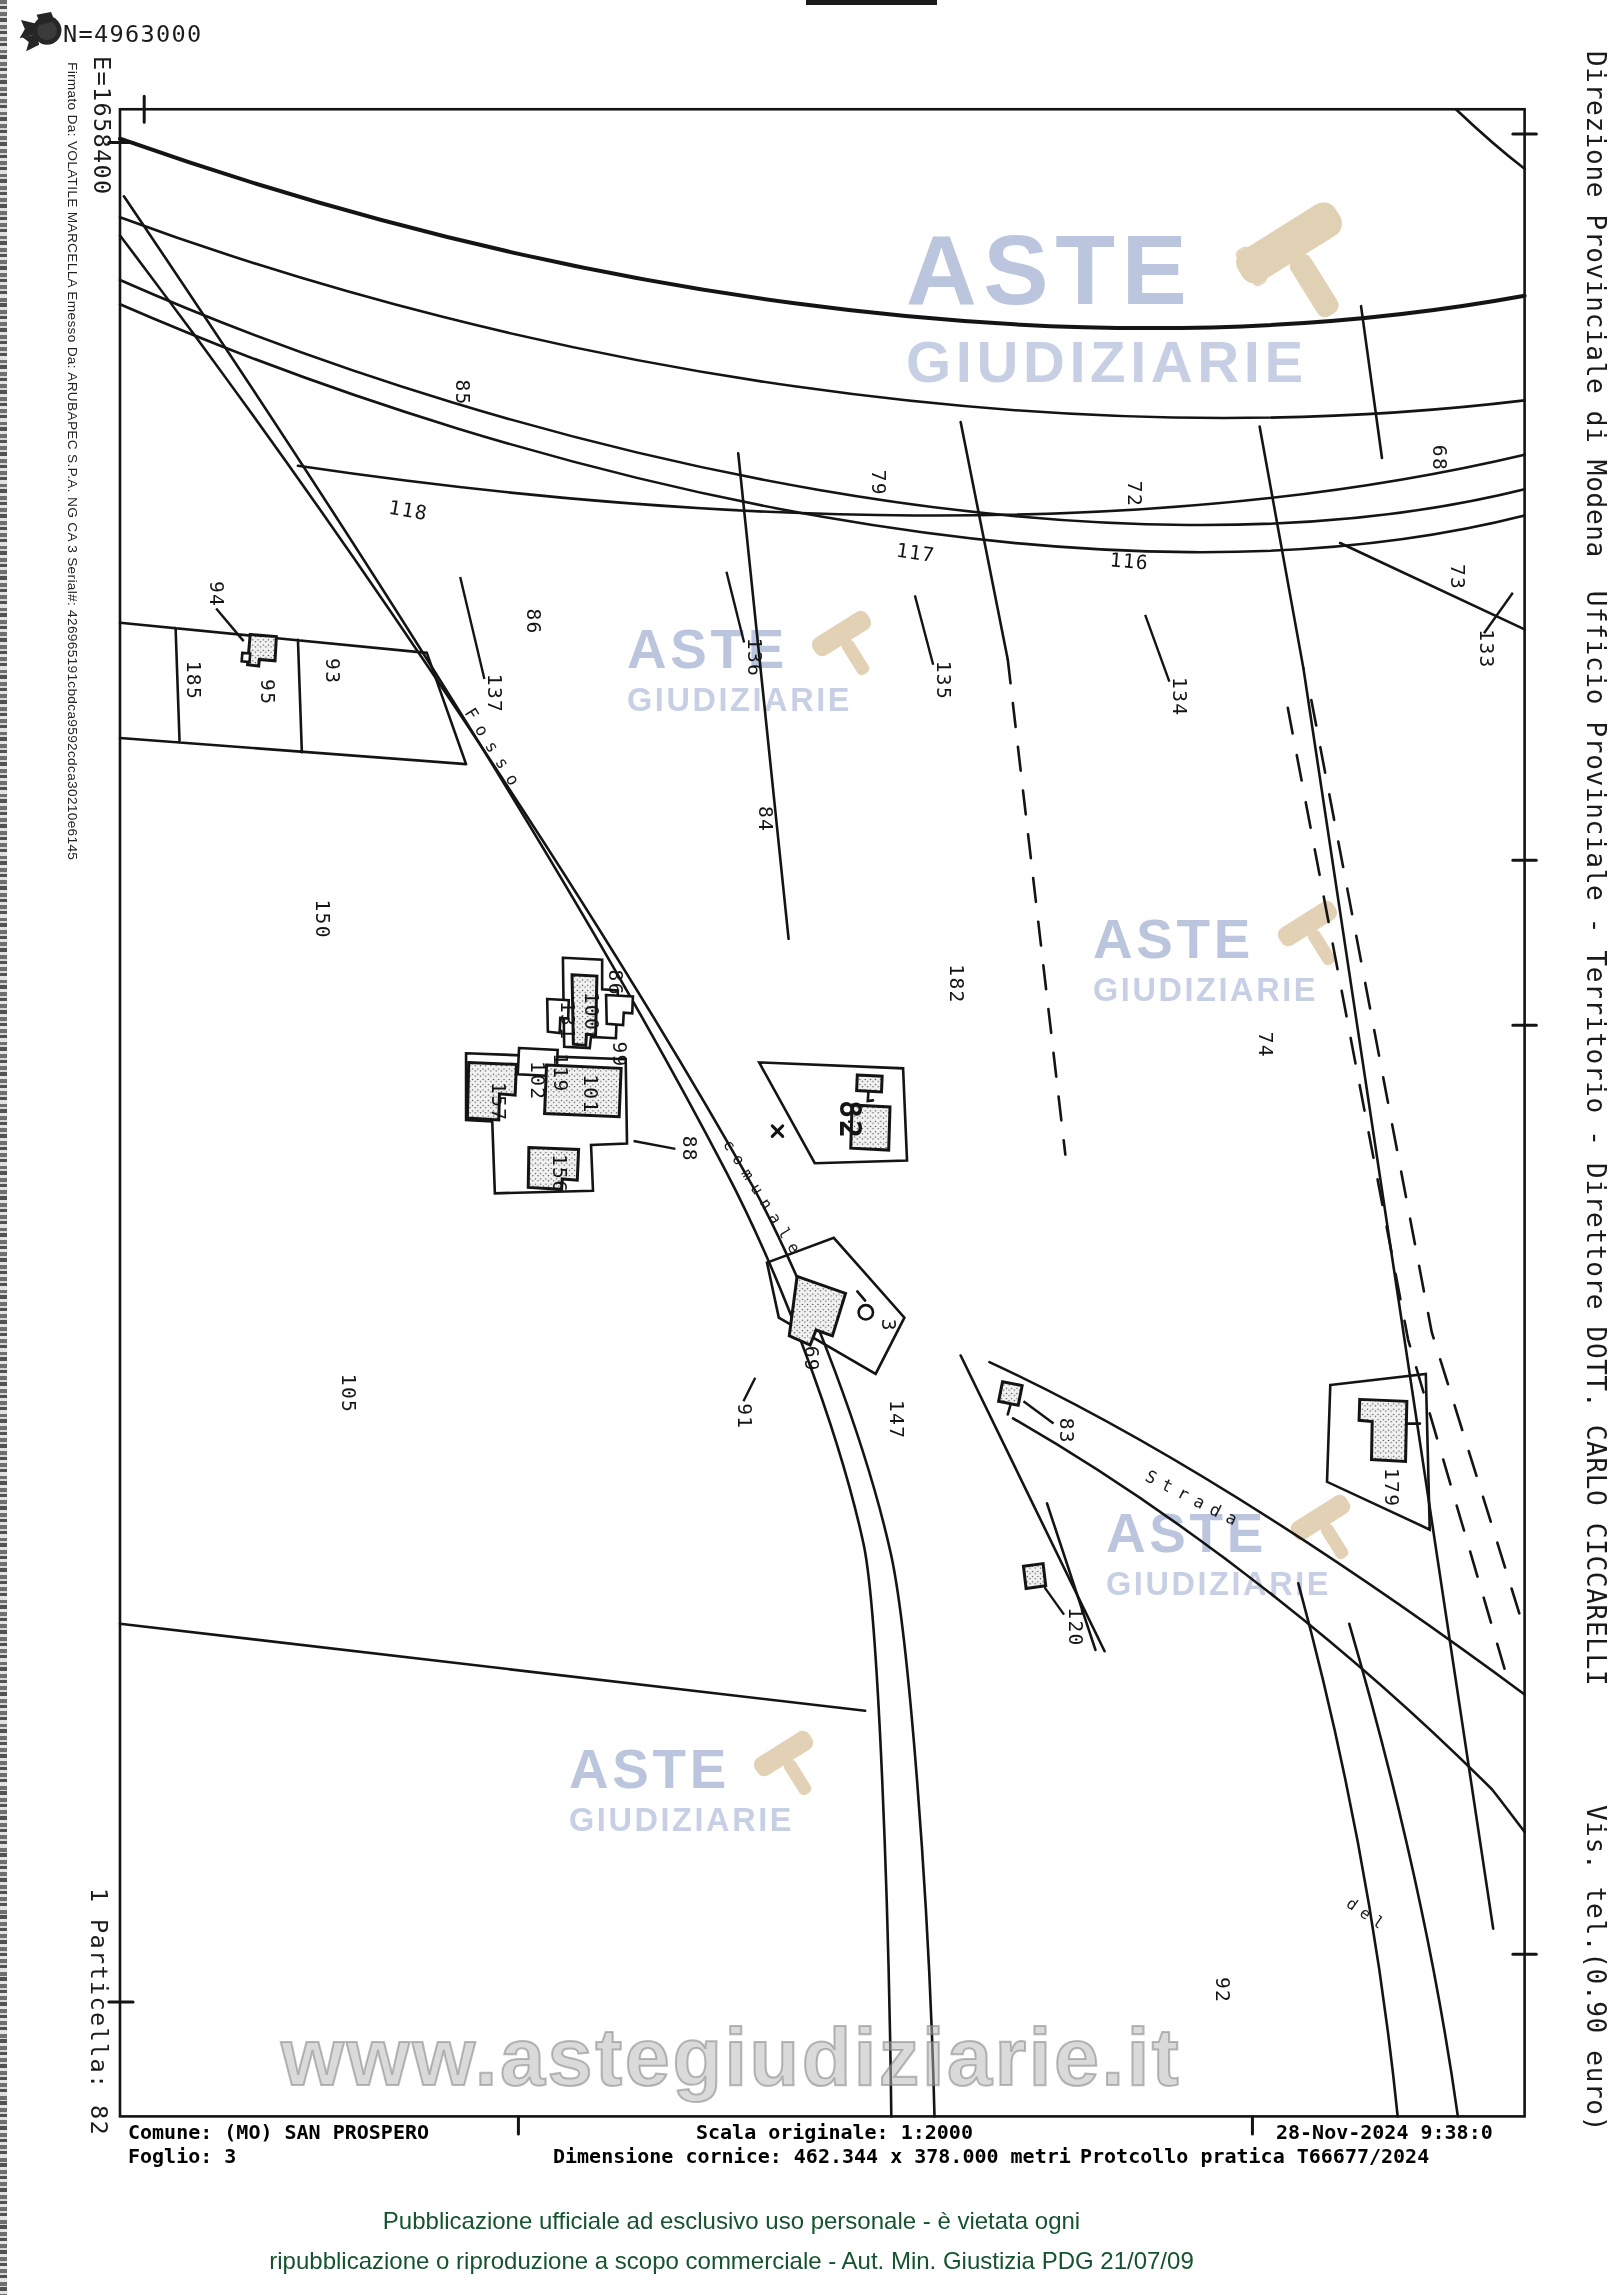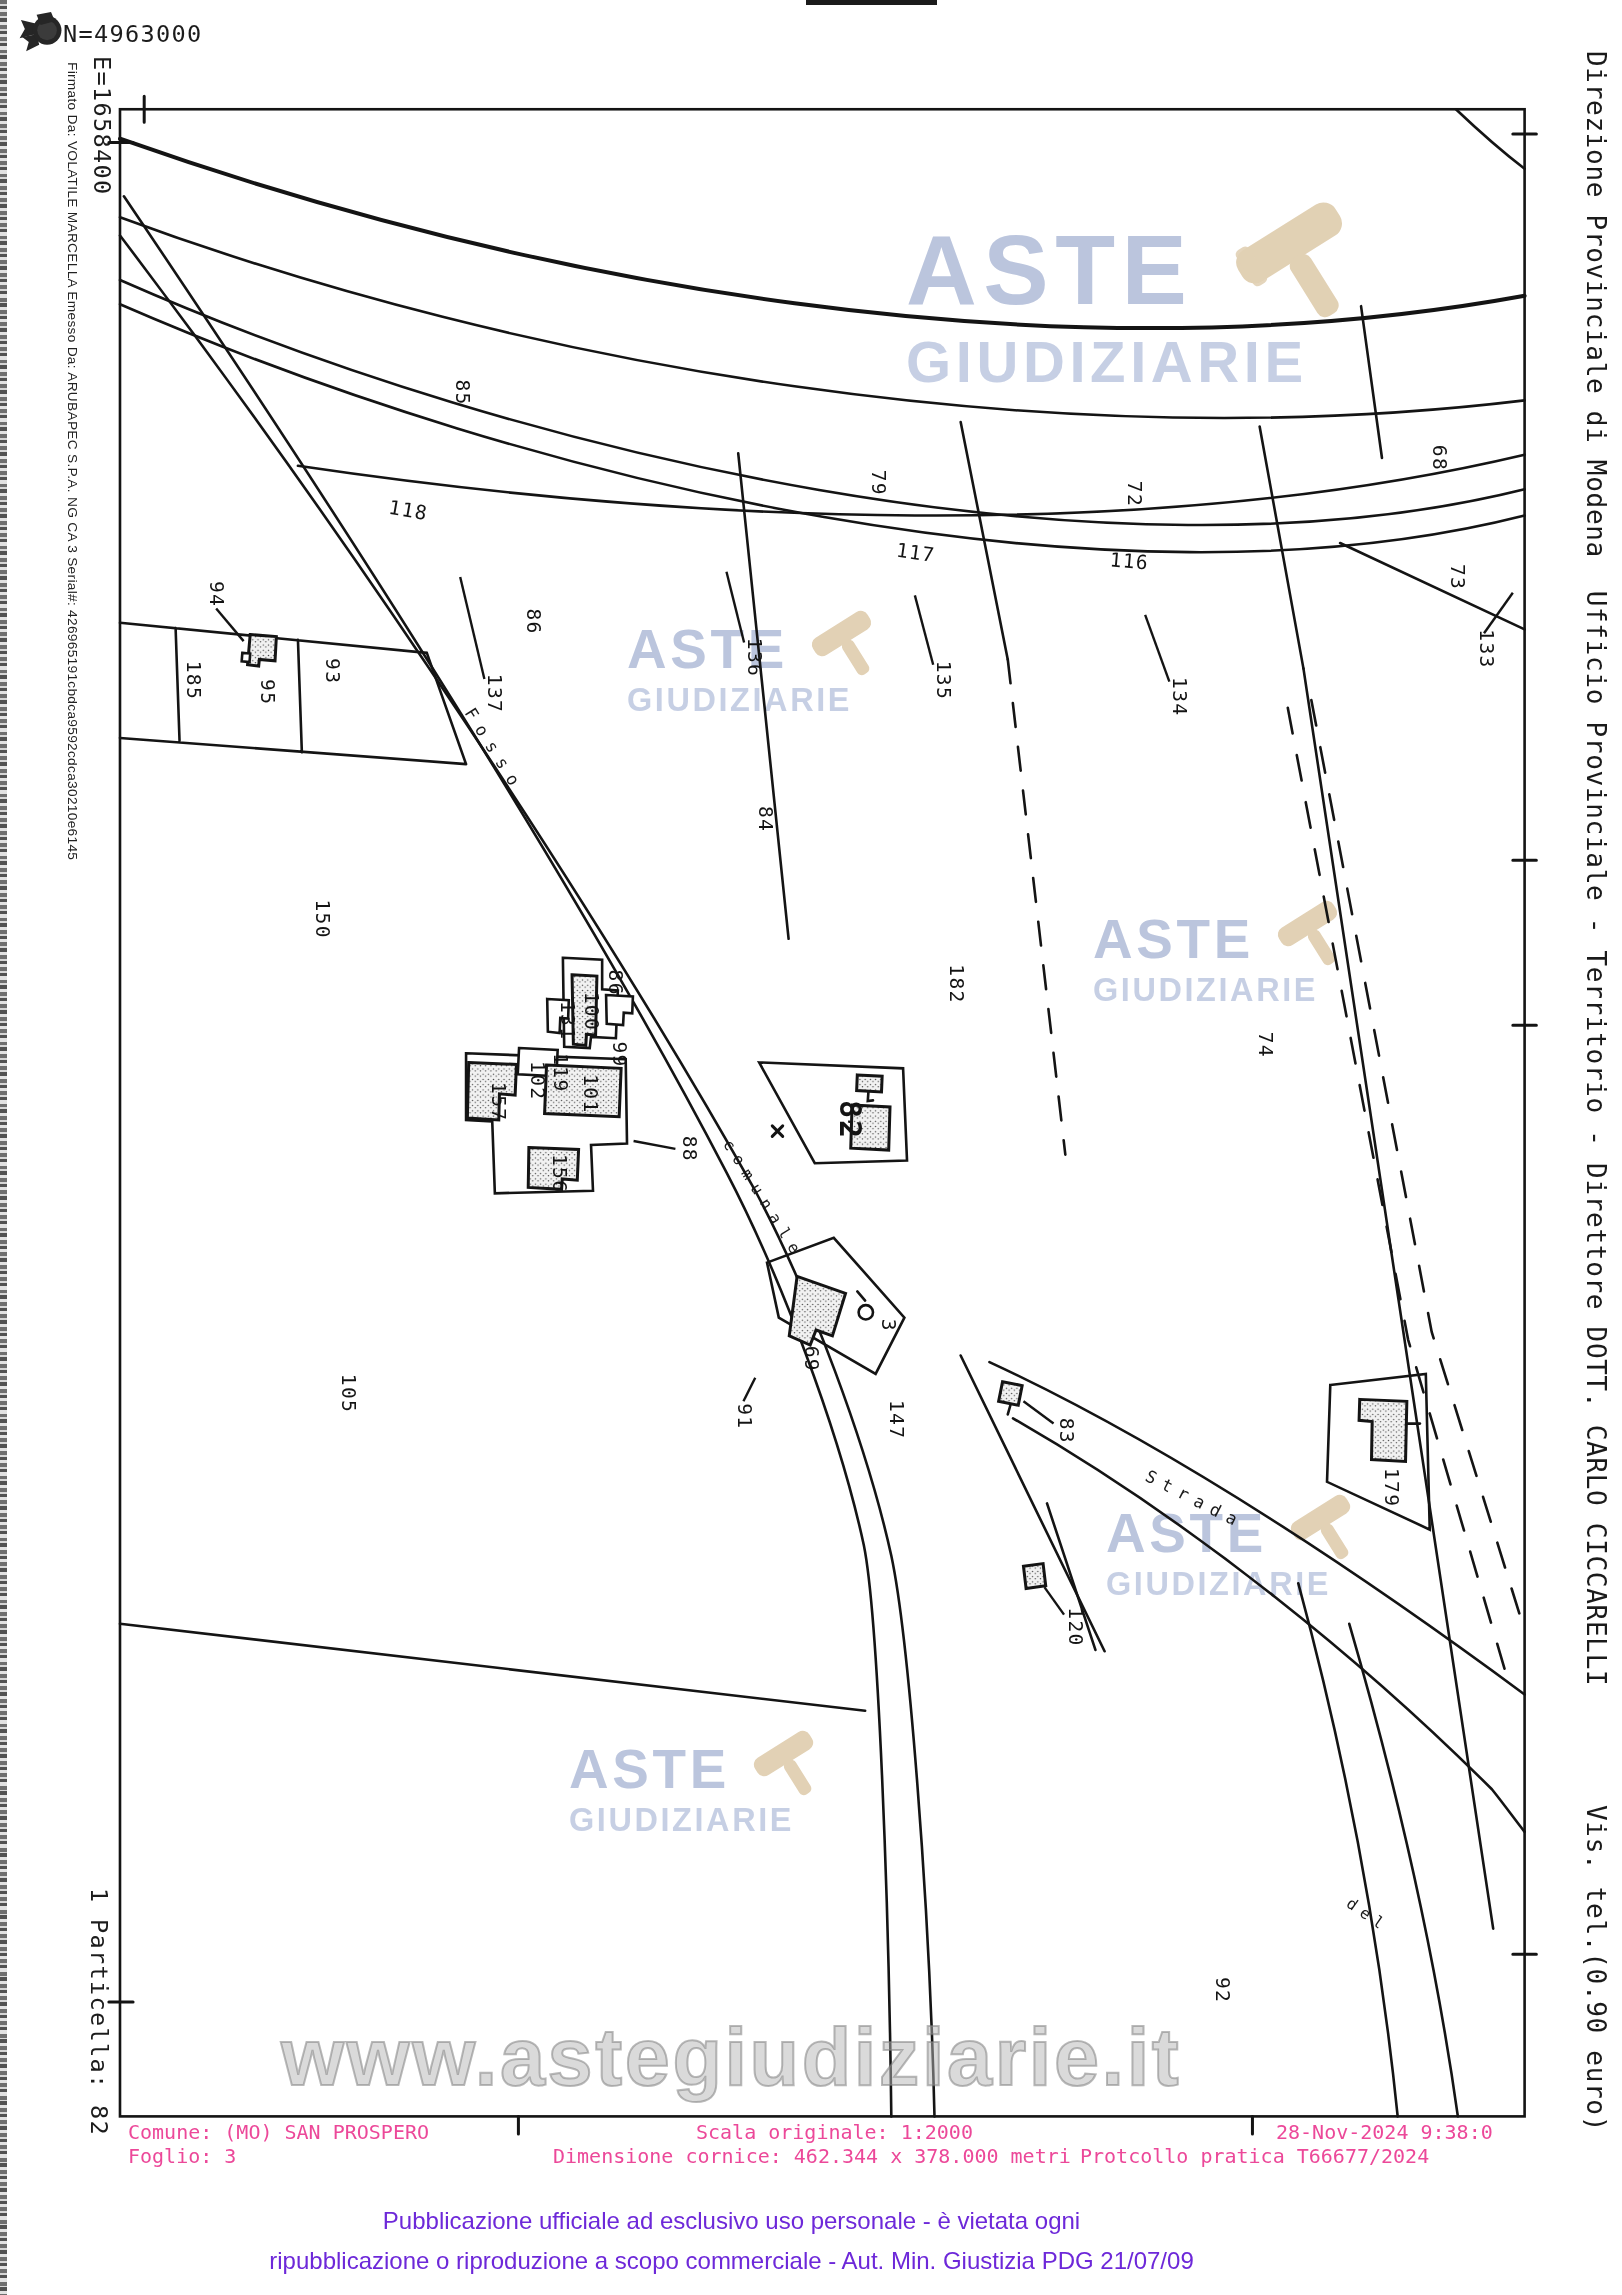--- a/index.html
+++ b/index.html
@@ -12,23 +12,23 @@
   #scan-edge{position:absolute;left:0;top:0;width:6.5px;height:2295px;
     background:repeating-linear-gradient(180deg,#555 0 3.9px,#cfcfcf 3.9px 5.9px,#333 5.9px 9.2px,#ddd 9.2px 12.4px);
     opacity:.85;}
   #top-smudge{position:absolute;left:806px;top:0;width:131px;height:4.6px;background:#1b1b1b;}
   #footer-dot{position:absolute;left:809px;top:2284px;width:10.5px;height:5.9px;color:#6a6a6a;font:18.3px "DejaVu Sans Mono",monospace;}
   
   .margin-label{font-size:23.6px;letter-spacing:1.3px;color:#1c1c1c;}
   #signature-text{font-size:13.7px;color:#222;font-family:"Liberation Sans",sans-serif;letter-spacing:0.3px;}
   #office-text,#vis-text{font-size:26px;letter-spacing:0.7px;color:#1a1a1a;}
   
-  .bar-text{font-size:20px;font-weight:normal;letter-spacing:0px;color:#ec4899;}
-  
-  .footer-line{width:1463px;text-align:center;font-size:24px;color:#6d28d9;font-family:"Liberation Sans",sans-serif;}
+  .bar-text{font-size:20px;font-weight:bold;letter-spacing:0px;color:#000000;}
+  
+  .footer-line{width:1463px;text-align:center;font-size:24px;color:#14532d;font-family:"Liberation Sans",sans-serif;}
   
   .wm{position:absolute;z-index:1;transform-origin:0 0;line-height:1;}
   .wm-row{display:flex;align-items:center;}
   .wm-aste{font-family:"Liberation Sans",sans-serif;font-weight:bold;font-size:98px;
     letter-spacing:6.5px;color:rgba(146,162,200,.62);}
   .wm-giud{font-family:"Liberation Sans",sans-serif;font-weight:bold;font-size:58px;
     letter-spacing:4.6px;color:rgba(152,168,205,.55);margin-top:1.3px;}
   .wm-gavel{margin-left:17px;margin-top:-13px;opacity:.75;}
   #url-watermark{position:absolute;left:281px;top:2001px;z-index:3;
     font-family:"Liberation Sans",sans-serif;font-weight:bold;font-size:81px;letter-spacing:2.6px;

